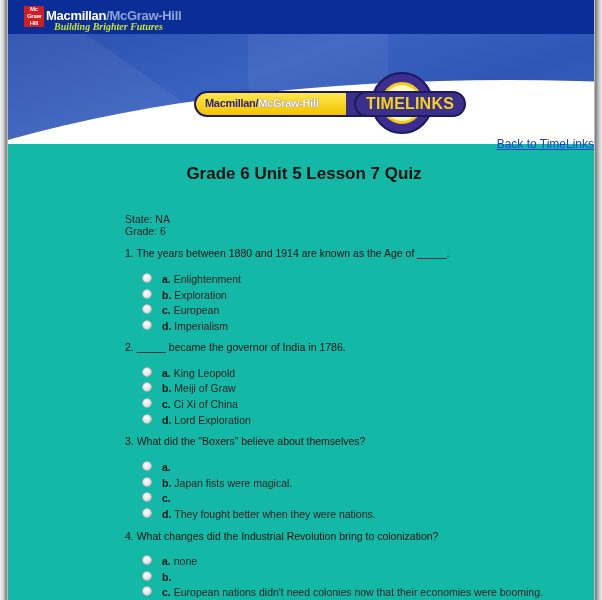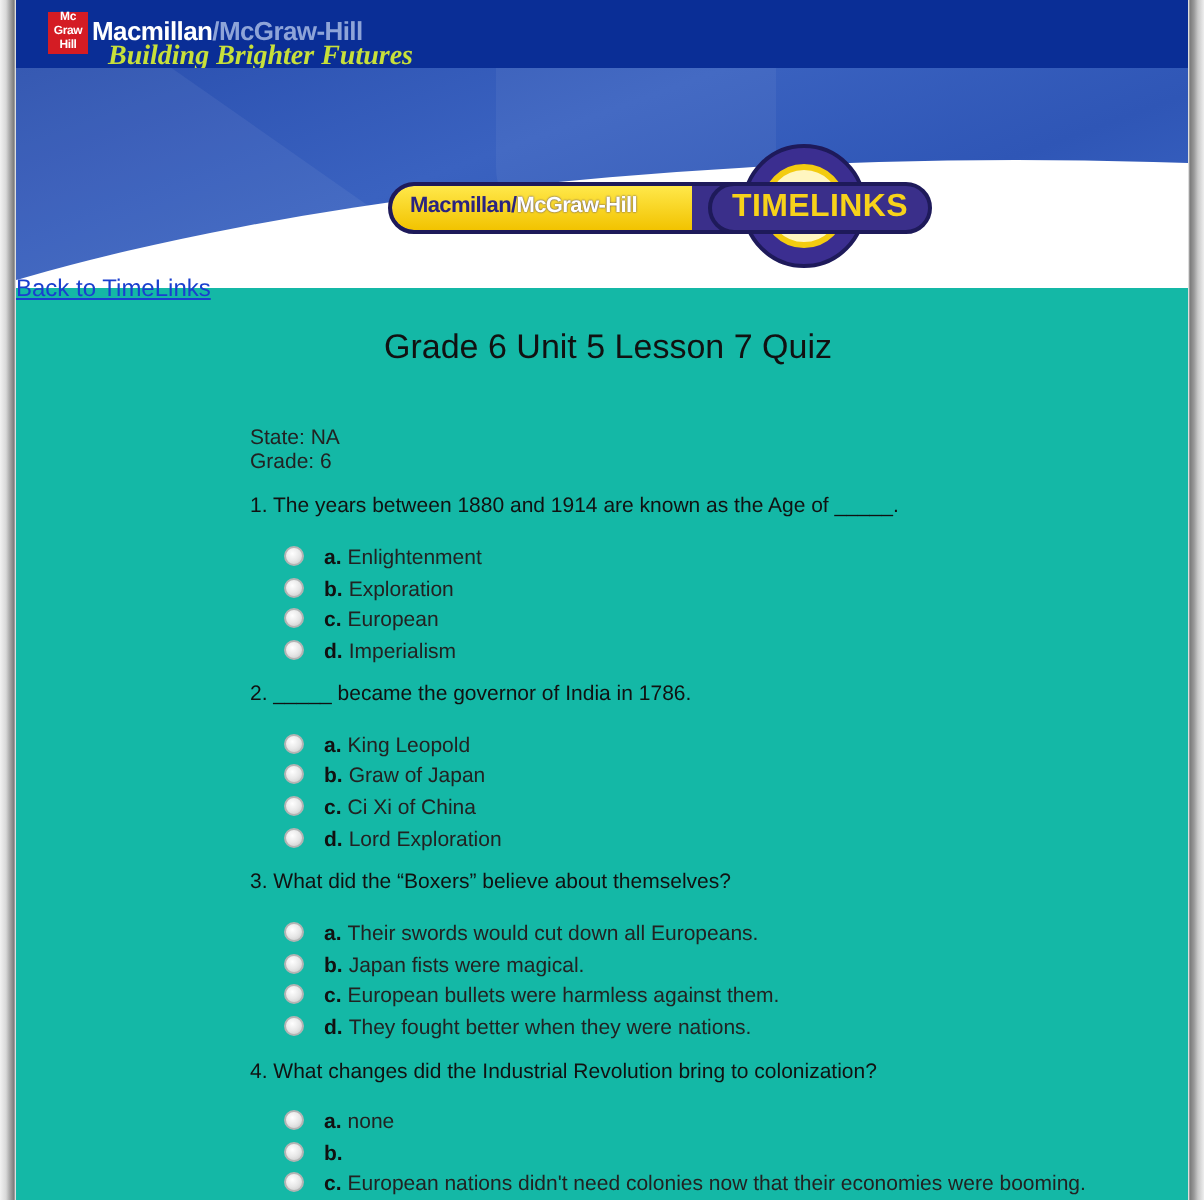--- a/index.html
+++ b/index.html
@@ -33,21 +33,21 @@
   }
   .mh-logo span { display: block; }
   .brand {
     position: absolute; left: 38px; top: 8px;
     font-size: 13px; font-weight: bold; color: #ffffff; letter-spacing: -0.3px;
   }
   .brand .mcg { color: #8ea4d8; }
   .tagline {
     position: absolute; left: 46px; top: 21px;
     font-family: "Liberation Serif", serif; font-style: italic; font-weight: bold;
-    font-size: 14px; color: #c8e03a;
+    font-size: 10px; color: #c8e03a;
   }
   .banner {
     position: absolute; left: 0; top: 34px; width: 586px; height: 110px;
     overflow: hidden;
   }
   .banner-bg {
     position: absolute; left: 0; top: 0; width: 586px; height: 110px;
     background: linear-gradient(160deg, #2a4fae 0%, #3a62c0 40%, #2f56b6 70%, #3d67c6 100%);
   }
   .banner-shape1 {
@@ -91,26 +91,26 @@
     position: absolute; left: 346px; top: 57px; width: 112px; height: 26px;
     border-radius: 13px; background: #3a2f8a; border: 2px solid #1e1a5a;
     box-sizing: border-box;
     font-size: 16px; color: #f7d21a; font-weight: bold; letter-spacing: 0.2px;
     text-align: center; line-height: 22px;
   }
   .content {
     position: absolute; left: 0; top: 0; width: 586px;
   }
   .back-link {
-    position: absolute; left: 0; top: 137px; width: 586px; text-align: left;
+    position: absolute; left: 0; top: 137px; width: 586px; text-align: right;
     font-size: 12px; color: #1a3fcf; text-decoration: underline; cursor: pointer;
   }
   .title {
     position: absolute; left: 0; top: 164px; width: 592px; text-align: center;
-    font-size: 17px; font-weight: normal; color: #111;
+    font-size: 17px; font-weight: bold; color: #111;
   }
   .meta {
     position: absolute; left: 117px; top: 213px; font-size: 10.5px; color: #222; line-height: 12px;
   }
   .q {
     position: absolute; left: 117px; font-size: 10.5px; font-weight: normal; color: #111;
   }
   .opt {
     position: absolute; left: 134px; font-size: 10.5px; color: #222;
     display: flex; align-items: center; white-space: nowrap;
@@ -188,48 +188,46 @@
 
     <div class="q" style="top:341px">2. _____ became the governor of India in 1786.</div>
     <div class="opt" style="top:367px">
         <span class="radio"></span>
         <span class="letter">a.</span>
         <span>King Leopold</span>
       </div>
     <div class="opt" style="top:382px">
         <span class="radio"></span>
         <span class="letter">b.</span>
-        <span>Graw of Japan</span>
+        <span>Meiji of Graw</span>
       </div>
     <div class="opt" style="top:398px">
         <span class="radio"></span>
         <span class="letter">c.</span>
         <span>Ci Xi of China</span>
       </div>
     <div class="opt" style="top:414px">
         <span class="radio"></span>
         <span class="letter">d.</span>
         <span>Lord Exploration</span>
       </div>
 
     <div class="q" style="top:435px">3. What did the “Boxers” believe about themselves?</div>
     <div class="opt" style="top:461px">
         <span class="radio"></span>
         <span class="letter">a.</span>
-        <span>Their swords would cut down all Europeans.</span>
       </div>
     <div class="opt" style="top:477px">
         <span class="radio"></span>
         <span class="letter">b.</span>
         <span>Japan fists were magical.</span>
       </div>
     <div class="opt" style="top:492px">
         <span class="radio"></span>
         <span class="letter">c.</span>
-        <span>European bullets were harmless against them.</span>
       </div>
     <div class="opt" style="top:508px">
         <span class="radio"></span>
         <span class="letter">d.</span>
         <span>They fought better when they were nations.</span>
       </div>
 
     <div class="q" style="top:530px">4. What changes did the Industrial Revolution bring to colonization?</div>
     <div class="opt" style="top:555px">
         <span class="radio"></span>

